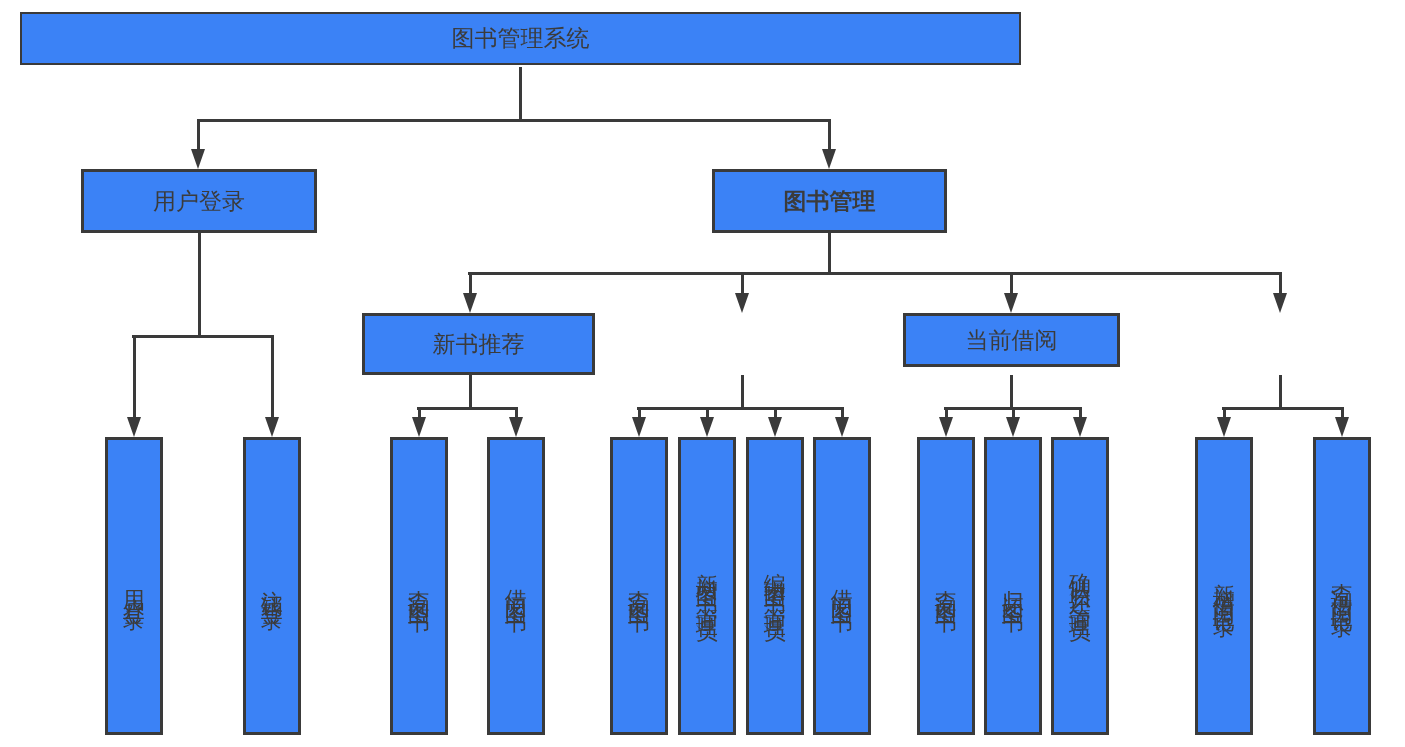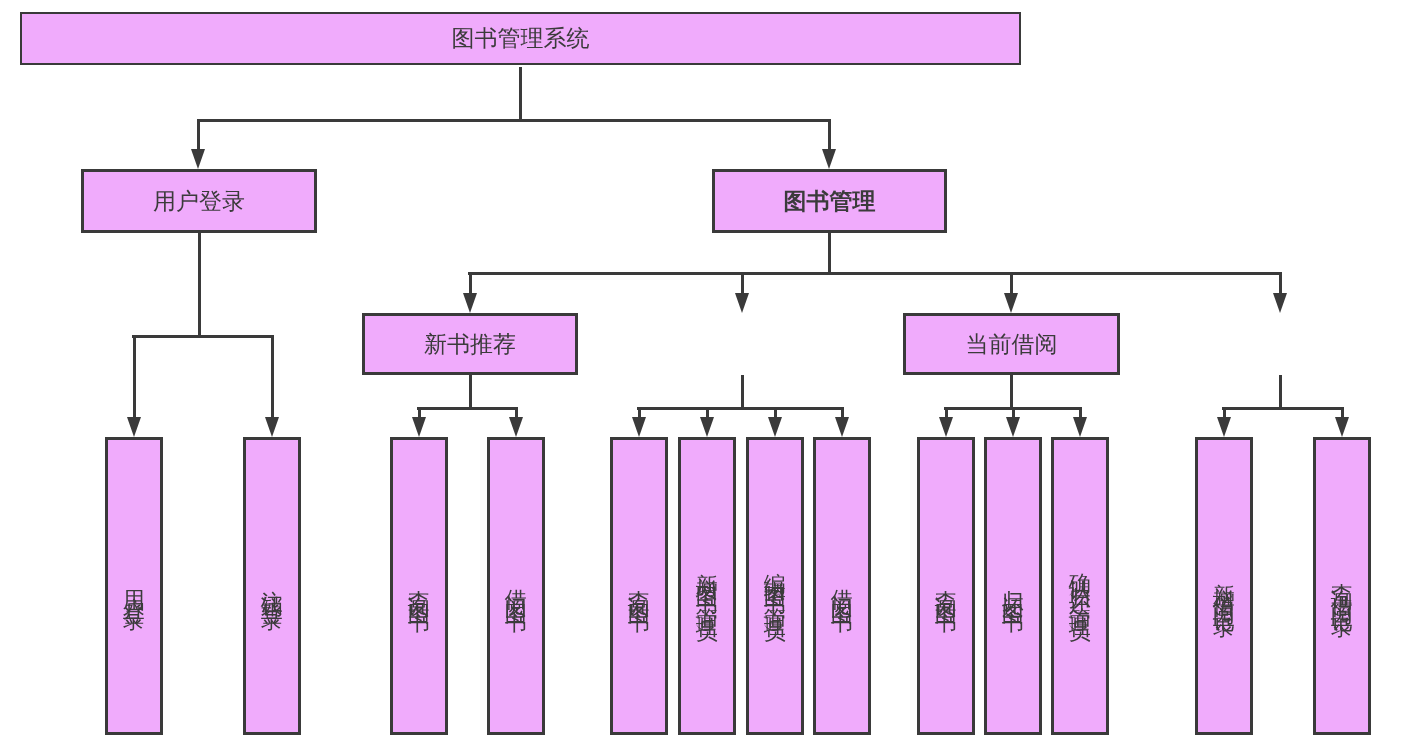--- a/index.html
+++ b/index.html
@@ -2,21 +2,21 @@
 <html><head>
 <meta charset="utf-8">
 <style>
   html,body{margin:0;padding:0;background:#ffffff;}
   .stage{
     position:relative;width:1405px;height:747px;background:var(--bg,#fff);
     font-family:"Liberation Sans","DejaVu Sans",sans-serif;color:var(--text,#3b3b3b);
     overflow:hidden;
   }
   .box{
-    position:absolute;box-sizing:border-box;background:#f0abfc;
+    position:absolute;box-sizing:border-box;background:#3b82f6;
     border:3px solid var(--line,#3a3a3a);
     display:flex;align-items:center;justify-content:center;
     font-size:23px;z-index:2;white-space:nowrap;
   }
   .root-box{border-width:2px;font-size:23px;}
   .leaf span{
     writing-mode:vertical-rl;text-orientation:mixed;
     font-size:22px;letter-spacing:7px;line-height:1.15;
   }
   .vline,.hline{position:absolute;background:var(--line,#3a3a3a);z-index:1;}
@@ -94,24 +94,24 @@
     <span>图书管理系统</span>
   </div>
 
   <div class="box" style="left:81px;top:169px;width:236px;height:64px;">
     <span>用户登录</span>
   </div>
   <div class="box" style="left:712px;top:169px;width:235px;height:64px;font-weight:bold;">
     <span>图书管理</span>
   </div>
 
-  <div class="box" style="left:362px;top:313px;width:216px;height:62px;">
+  <div class="box" style="left:362px;top:313px;width:233px;height:62px;">
     <span>新书推荐</span>
   </div>
-  <div class="box" style="left:903px;top:313px;width:217px;height:62px;">
+  <div class="box" style="left:903px;top:313px;width:217px;height:54px;">
     <span>当前借阅</span>
   </div>
 
   <div class="box leaf" style="left:105px;top:437px;width:58px;height:298px;">
     <span>用户登录</span>
   </div>
   <div class="box leaf" style="left:243px;top:437px;width:58px;height:298px;">
     <span>注销登录</span>
   </div>
 

